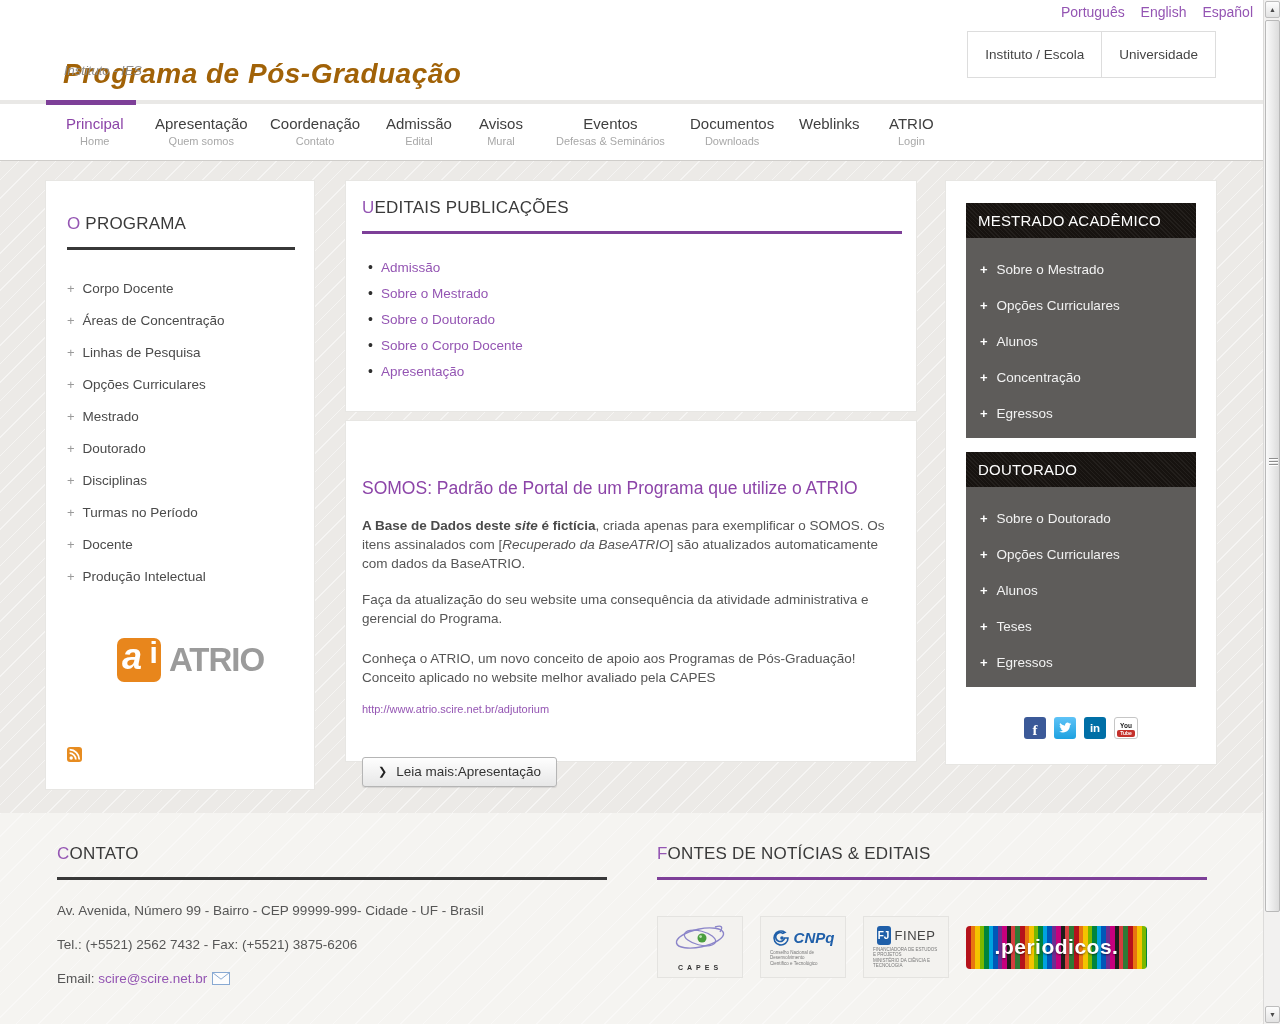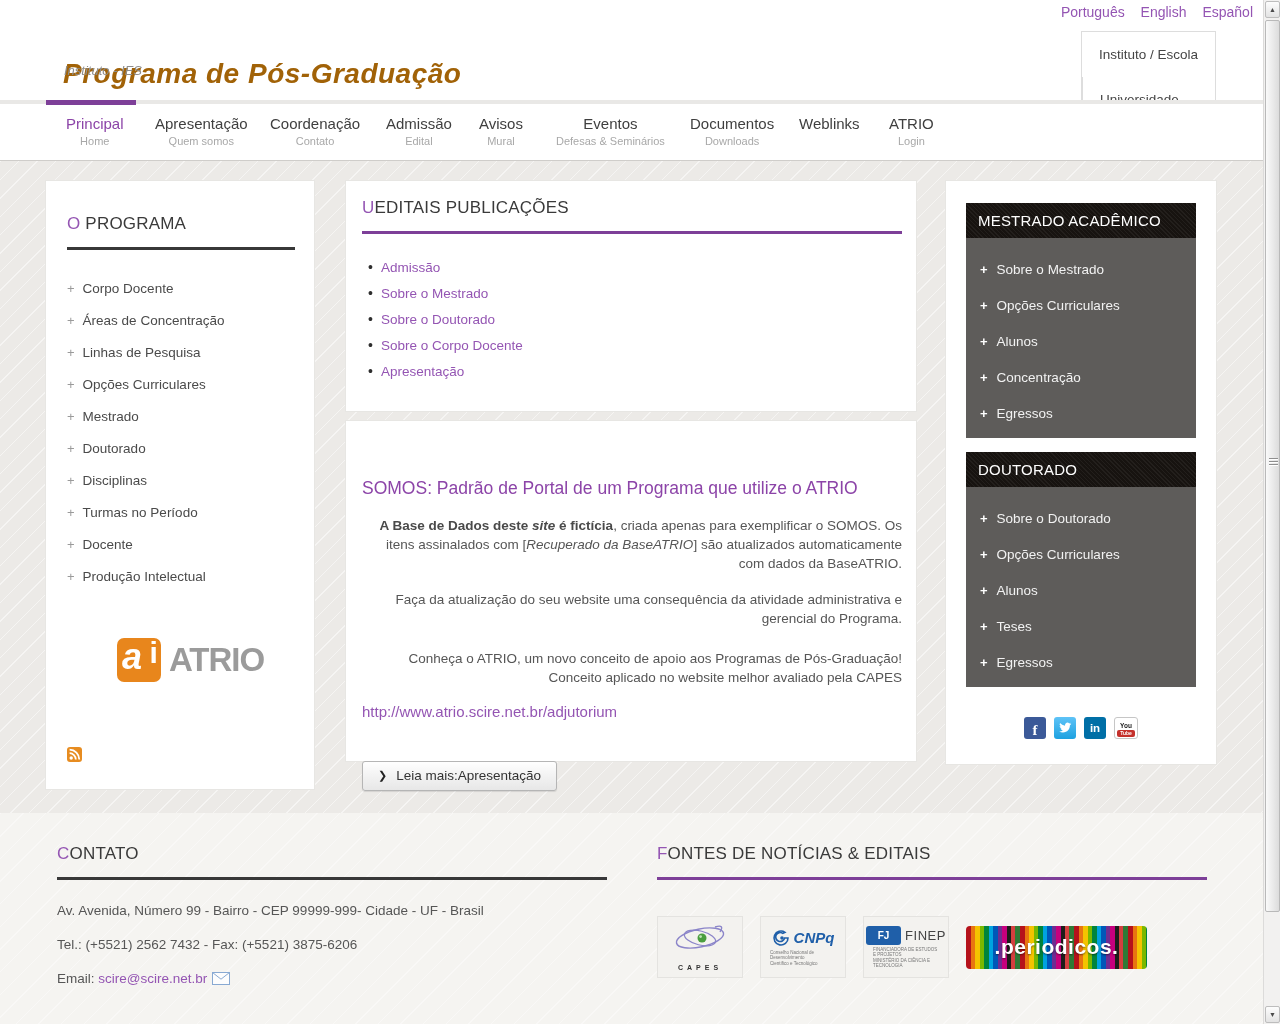--- a/index.html
+++ b/index.html
@@ -15,21 +15,21 @@
   .sb-grip div { height:1px; background:#8f8f8f; margin-bottom:2px; box-shadow:0 1px 0 #fff; }
 
   .frame { position:absolute; left:0; top:0; width:1263px; height:1024px; }
 
   
   .header { position:absolute; left:0; top:0; width:1263px; height:100px; background:#ffffff; }
   .lang-bar { position:absolute; top:4px; right:10px; font-size:14px; }
   .lang-bar a { color:#9455b3; text-decoration:none; margin-left:12px; cursor:pointer; }
   .site-title { position:absolute; left:63px; top:30px; font-size:28px; font-style:italic; font-weight:600; color:#a16207; letter-spacing:0.5px;margin-top:28px; }
   .site-sub { position:absolute; left:64px; top:63px; font-size:13px; font-style:italic; color:#8e8e8e; }
-  .hdr-btns { position:absolute; right:47px; top:31px; display:flex; border:1px solid #ddd; background:#fff;flex-direction:column; }
+  .hdr-btns { position:absolute; right:47px; top:31px; display:flex; border:1px solid #ddd; background:#fff; }
   .hdr-btn { padding:15px 17px; font-size:13.5px; color:#454545; cursor:pointer; }
   .hdr-btn + .hdr-btn { border-left:1px solid #ddd; }
 
   
   .nav { position:absolute; left:0; top:100px; width:1263px; height:61px; background:#fff; border-bottom:1px solid #cfcdca;text-align:center; }
   .nav-topline { position:absolute; left:0; top:0; width:100%; height:4px; background:#e9e8e6; }
   .nav-accent { position:absolute; left:46px; top:0; width:90px; height:5px; background:#7d3f98; }
   .nav-item { position:absolute; top:15px; cursor:pointer; }
   .nav-label { font-size:15px; color:#3f3f3f; }
   .nav-item.active .nav-label { color:#8c44a8; }
@@ -65,23 +65,23 @@
   
   .pub-panel { left:345px; top:180px; width:572px; height:232px; padding:17px 16px; }
   .pub-rule { width:540px; }
   .pub-list { list-style:none; margin-top:20px; }
   .pub-list li { height:26px; display:flex; align-items:center; }
   .bullet { color:#2e2e2e; font-size:14px; margin:0 8px 0 6px; }
   .pub-link { color:#9455b3; font-size:13.5px; text-decoration:none; cursor:pointer; }
 
   .about-panel { left:345px; top:420px; width:572px; height:342px; padding:16px; }
   .about-title { margin-top:41px; font-size:17.5px; color:#8c44a8; cursor:pointer; }
-  .about-p { width:540px; font-size:13.5px; line-height:19px; color:#565656; margin-top:17px;text-align:right; }
+  .about-p { width:540px; font-size:13.5px; line-height:19px; color:#565656; margin-top:17px; }
   .about-p strong { color:#4a4a4a; }
-  .ext-link { display:inline-block; margin-top:16px; color:#9455b3; font-size:15px; text-decoration:none; cursor:pointer; }
+  .ext-link { display:inline-block; margin-top:16px; color:#9455b3; font-size:11px; text-decoration:none; cursor:pointer; }
   .read-more { margin-top:40px; display:inline-flex; align-items:center; padding:6px 15px 7px; font-family:"Liberation Sans",sans-serif;
     font-size:13.5px; color:#333; background:linear-gradient(#fefefe,#e7e7e7); border:1px solid #b5b5b5; border-radius:3px;
     box-shadow:0 1px 1px rgba(0,0,0,.1); cursor:pointer; }
   .read-more .arrow { font-size:11px; color:#222; margin-right:9px; }
 
   
   .right-panel { left:945px; top:180px; width:272px; height:585px; }
   .rp-section { margin:22px 20px 0 20px; }
   .rp-head { height:35px; line-height:35px; padding-left:12px; background:#171310;
     background-image:repeating-linear-gradient(45deg, rgba(255,255,255,.05) 0 1px, rgba(0,0,0,0) 1px 3px);
@@ -109,21 +109,21 @@
   .email-link { color:#9455b3; text-decoration:none; cursor:pointer; }
   .mail-icon { vertical-align:-2px; margin-left:5px; }
   .logos-row { display:flex; align-items:center; gap:17px; margin-top:36px; }
   .logo-box { width:86px; height:62px; background:#f3f2ef; border:1px solid #e4e3e0; display:flex; flex-direction:column;
     align-items:center; justify-content:center; cursor:pointer; }
   .capes-text { font-size:7px; font-weight:bold; letter-spacing:4px; color:#333; margin-top:1px; }
   .cnpq-top { display:flex; align-items:center; gap:2px; }
   .cnpq-word { font-size:15px; font-weight:bold; font-style:italic; color:#1f5fa9; }
   .tiny-text { font-size:4.5px; color:#777; line-height:5.5px; text-align:left; width:66px; margin-top:2px; }
   .finep-top { display:flex; align-items:center; gap:4px; }
-  .finep-sq { width:35px; height:19px; background:#1f5fa9; border-radius:3px; color:#fff; font-size:10px; font-weight:bold;
+  .finep-sq { width:14px; height:19px; background:#1f5fa9; border-radius:3px; color:#fff; font-size:10px; font-weight:bold;
     display:flex; align-items:center; justify-content:center; }
   .finep-word { font-size:13px; color:#444; letter-spacing:0.5px; }
   .periodicos { width:181px; height:43px; border-radius:4px; display:flex; align-items:center; justify-content:center; cursor:pointer;
     background:repeating-linear-gradient(90deg,#b5121b 0 5px,#e87511 5px 9px,#f4c300 9px 14px,#7ab800 14px 18px,#00843d 18px 23px,#00a3e0 23px 27px,#0057b8 27px 32px,#6f2c91 32px 36px,#c6007e 36px 41px,#1d1d1b 41px 45px,#d43f3f 45px 49px,#2f7a36 49px 54px); }
   .periodicos span { color:#fff; font-size:21px; font-weight:bold; letter-spacing:0.5px; text-shadow:0 1px 2px rgba(0,0,0,.55); }
 </style>
 </head>
 <body>
 
 <div class="page">

